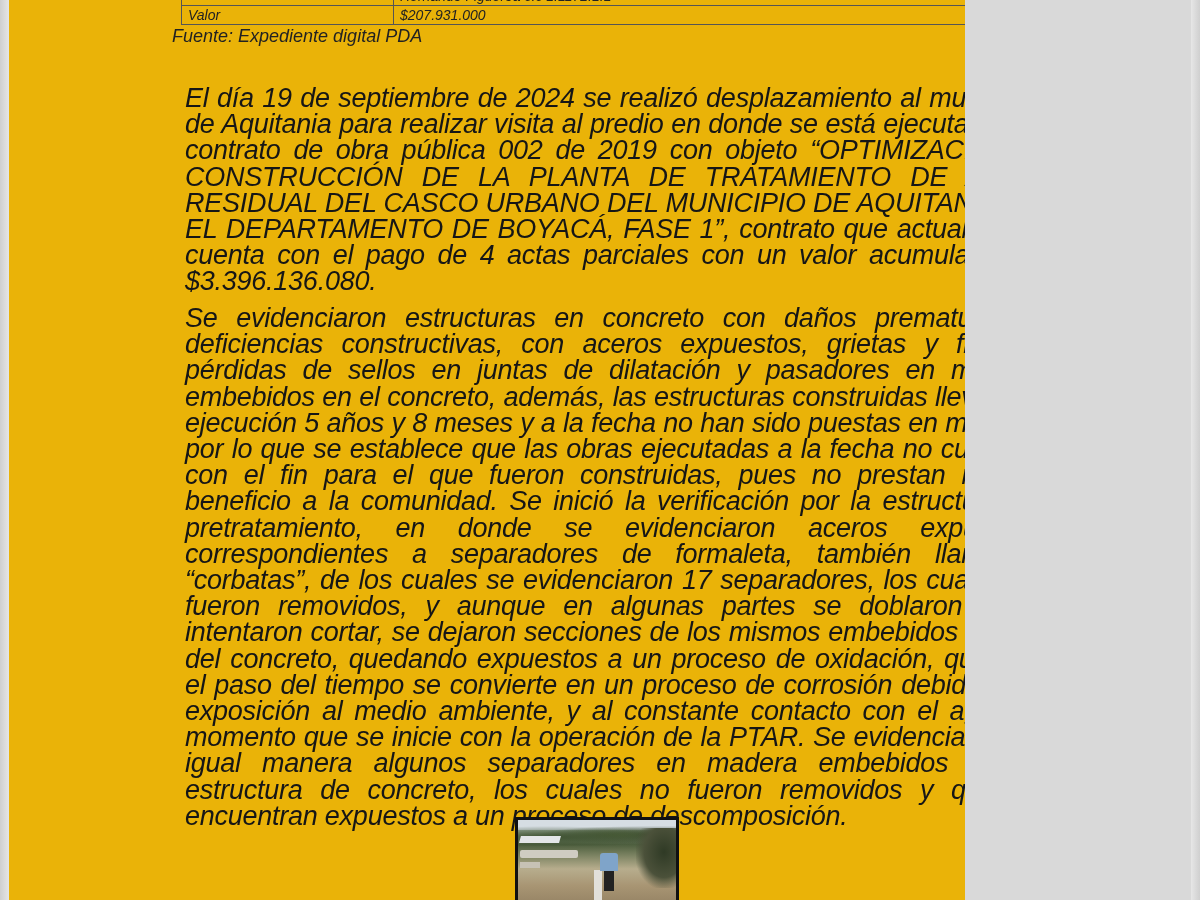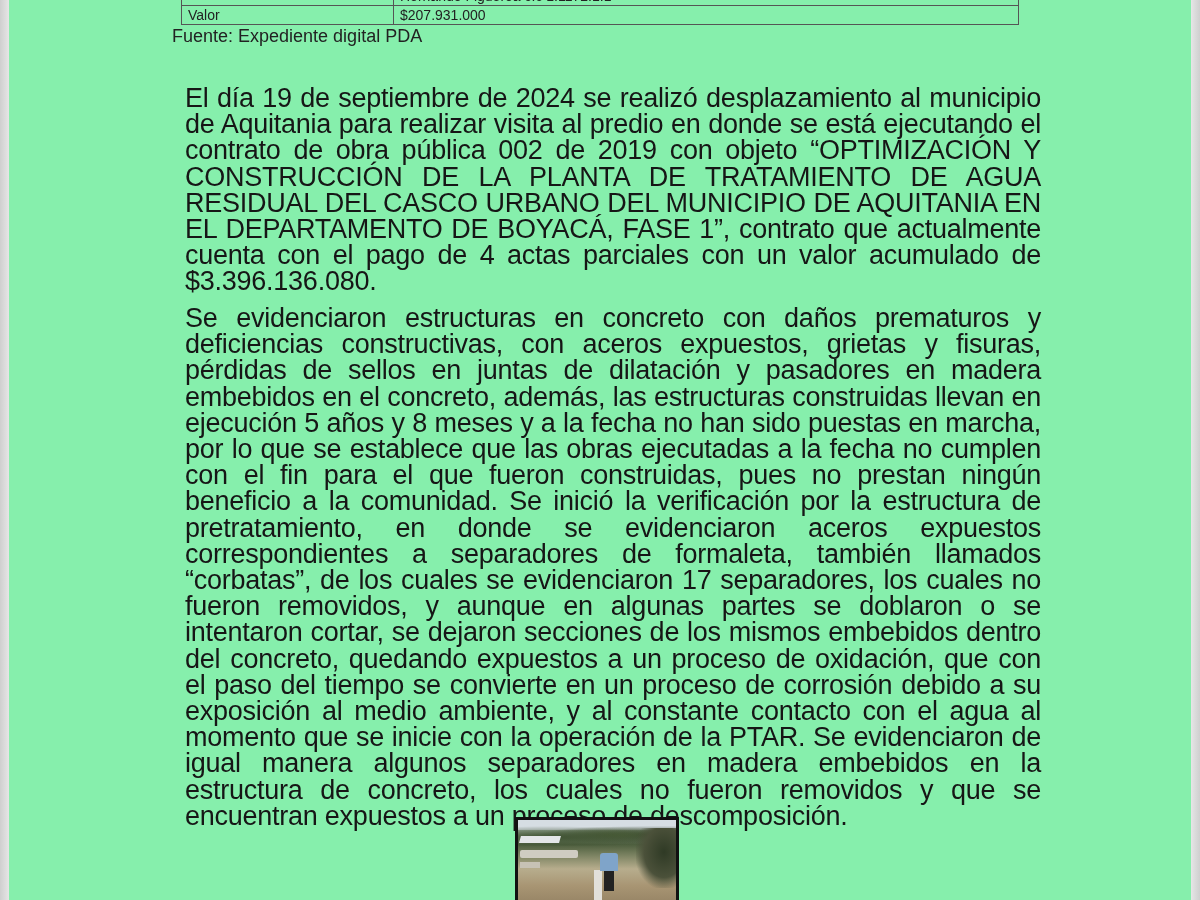--- a/index.html
+++ b/index.html
@@ -12,24 +12,25 @@
       overflow: hidden;
       background: #d9d9d9;
       position: relative;
       font-family: "Liberation Sans", sans-serif;
       color: #1a1a1a;
     }
     .page {
       position: absolute;
       left: 9px;
       top: 0;
-      width: 1182px;
+      width: 956px;
       height: 900px;
-      background: #86efac;
+      background: #eab308;
       overflow: hidden;
+      font-style: italic;
     }
     .edge-left {
       position: absolute; left: 0; top: 0; width: 9px; height: 900px;
       background: linear-gradient(to right, #cfcfcf, #e6e6e6);
     }
     .edge-right {
       position: absolute; right: 0; top: 0; width: 9px; height: 900px;
       background: linear-gradient(to left, #cfcfcf, #e6e6e6);
     }
 

